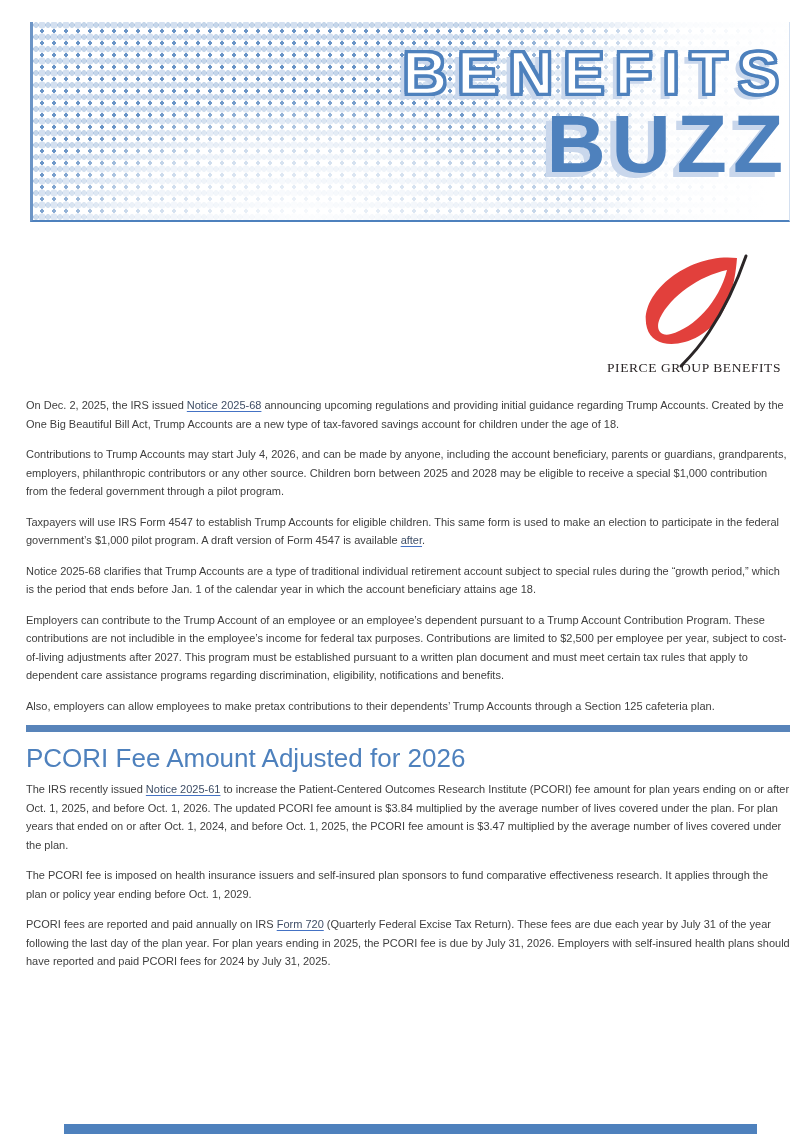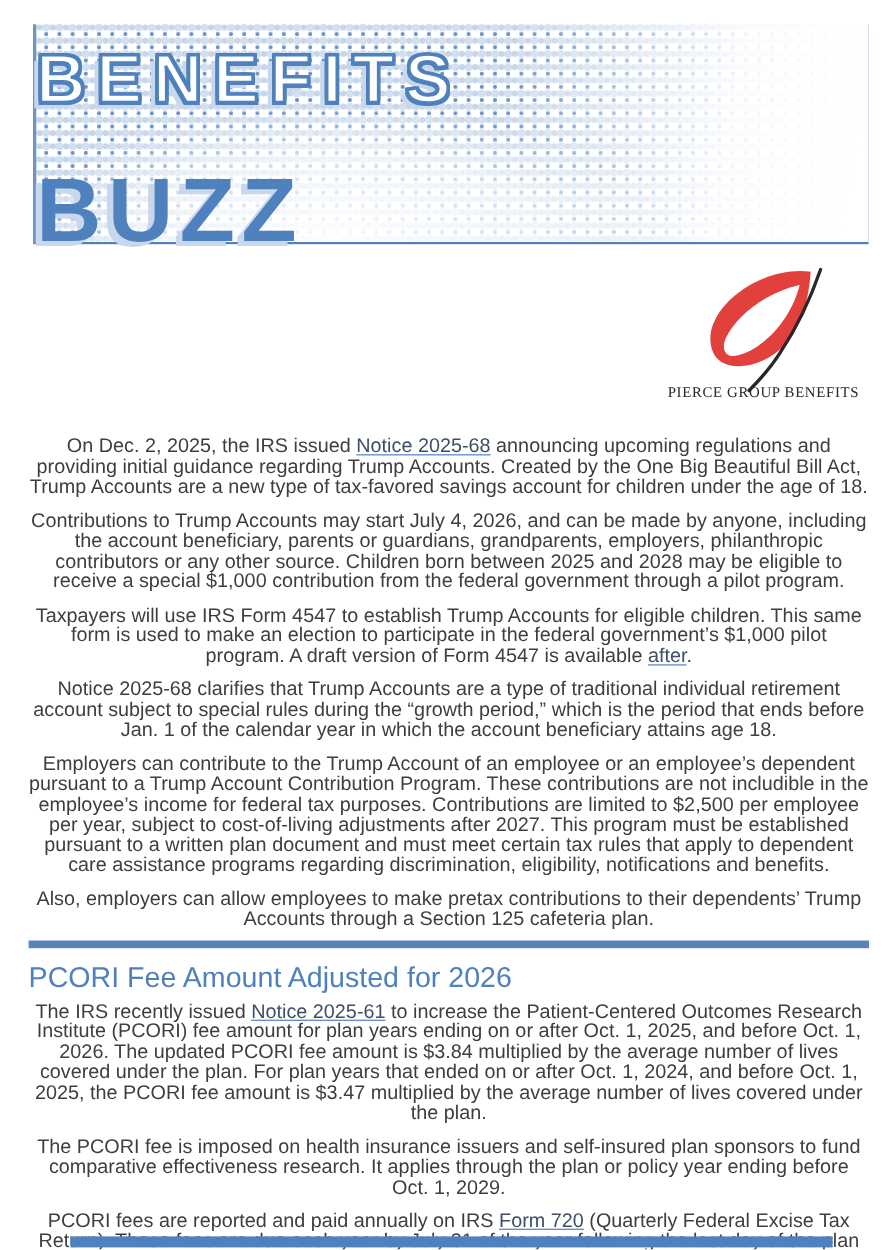--- a/index.html
+++ b/index.html
@@ -29,23 +29,22 @@
       linear-gradient(100deg, rgba(255,255,255,0) 55%, rgba(255,255,255,.9) 82%, #fff 97%),
       radial-gradient(ellipse 400px 170px at 36% 98%, rgba(255,255,255,.95) 0%, rgba(255,255,255,.65) 45%, rgba(255,255,255,0) 72%),
       radial-gradient(circle, rgba(78,129,189,.85) 1.6px, rgba(78,129,189,0) 2.1px),
       radial-gradient(circle, rgba(78,129,189,.32) 2.6px, rgba(78,129,189,0) 3.1px),
       radial-gradient(circle, rgba(157,185,221,.45) 3.4px, rgba(157,185,221,0) 3.9px);
     background-size:auto,auto,12px 12px,12px 12px,12px 12px;
     background-position:0 0,0 0,3px 3px,9px 9px,3px 9px;
   }
   .wordmark{
     position:absolute;left:0;top:0;width:100%;height:100%;
-    display:flex;flex-direction:column;align-items:flex-start;justify-content:flex-start;
+    display:flex;flex-direction:column;align-items:flex-end;justify-content:flex-start;
     padding-top:20px;
-    gap:48px;
   }
   .word-benefits{
     font-size:62px;font-weight:700;letter-spacing:10px;line-height:1;
     color:#fff;
     -webkit-text-stroke:2.5px var(--accent,#4E81BD);
     text-shadow:
       2px 0 0 var(--accent,#4E81BD), -2px 0 0 var(--accent,#4E81BD),
       0 2px 0 var(--accent,#4E81BD), 0 -2px 0 var(--accent,#4E81BD),
       2px 2px 0 var(--accent,#4E81BD), -2px -2px 0 var(--accent,#4E81BD),
       2px -2px 0 var(--accent,#4E81BD), -2px 2px 0 var(--accent,#4E81BD),
@@ -63,36 +62,35 @@
   }
   .title-1{
     position:absolute;left:26px;top:250px;width:620px;
     font-size:28.5px;line-height:37px;
   }
   .title-2{
     font-size:26px;line-height:32px;margin:10px 0 6px 0;
   }
   
   .logo{
-    position:absolute;left:596px;top:245px;width:196px;text-align:center;
+    position:absolute;left:596px;top:256px;width:196px;text-align:center;
   }
   .logo svg{display:block;margin:0 auto;overflow:visible;}
   .logo-text{
     font-family:"Liberation Serif", serif;
     font-size:13.5px;letter-spacing:0.6px;color:var(--logo-black,#2B2627);
     white-space:nowrap;margin-top:-8px;
   }
   
   .flow{
     position:absolute;left:26px;top:396px;width:764px;
   }
   .article-body p{
-    font-size:18px;line-height:18.5px;color:var(--body-text,#3E3E3E);
+    font-size:11px;line-height:18.5px;color:var(--body-text,#3E3E3E);
     margin:12px 0 0 0;
-    text-align:center;
   }
   .article-body p:first-child{margin-top:0;}
   a.inline-link{
     color:var(--link-text,#3F4E66);
     text-decoration:underline;
     text-decoration-color:var(--link-underline,#4472C4);
     text-underline-offset:2px;
     cursor:pointer;
   }
   .section-divider{

